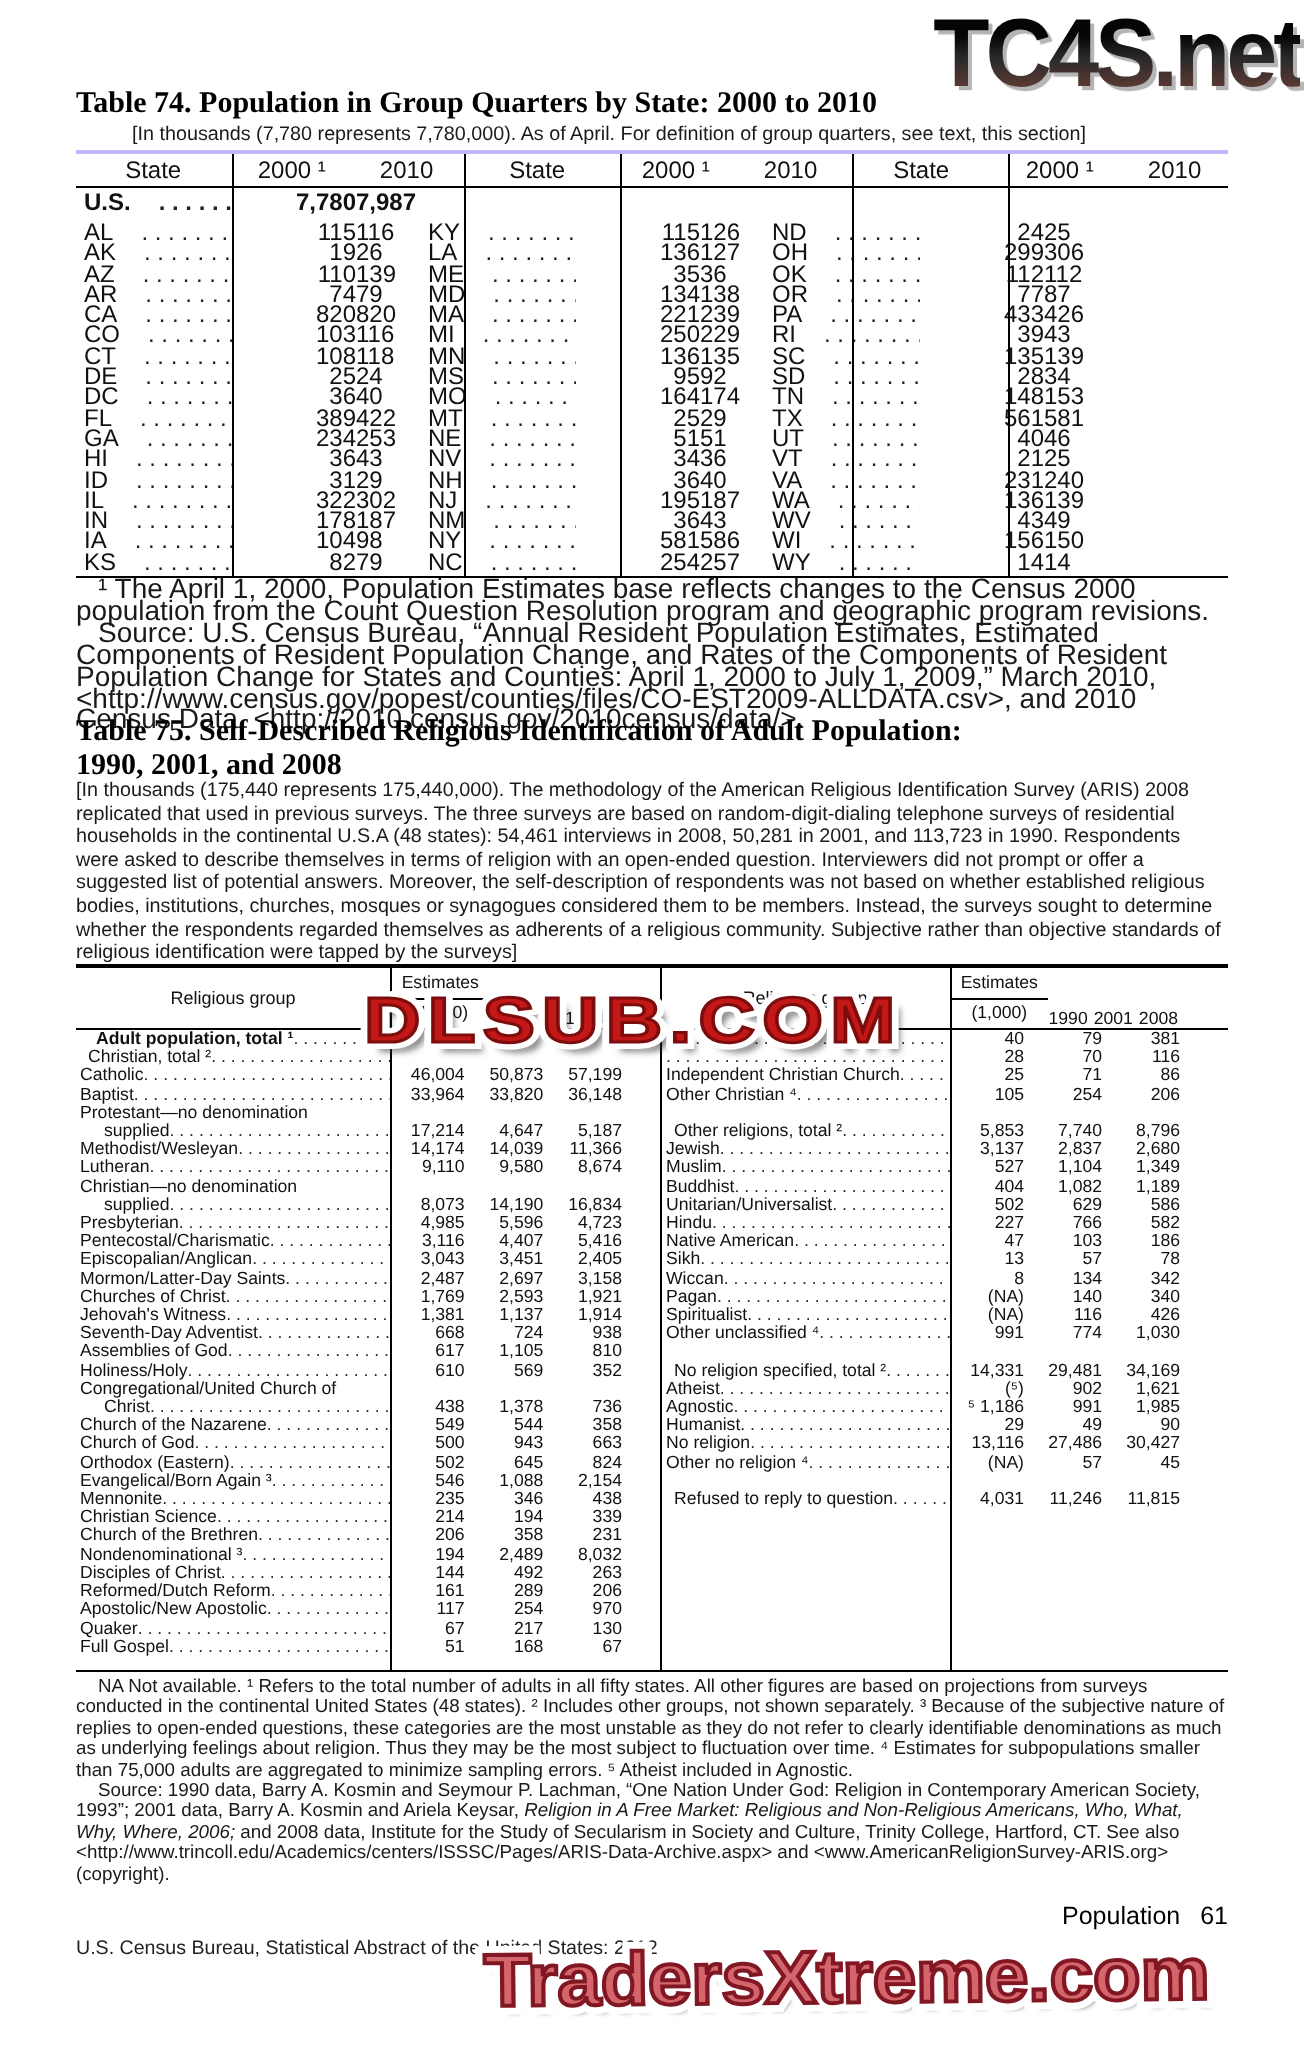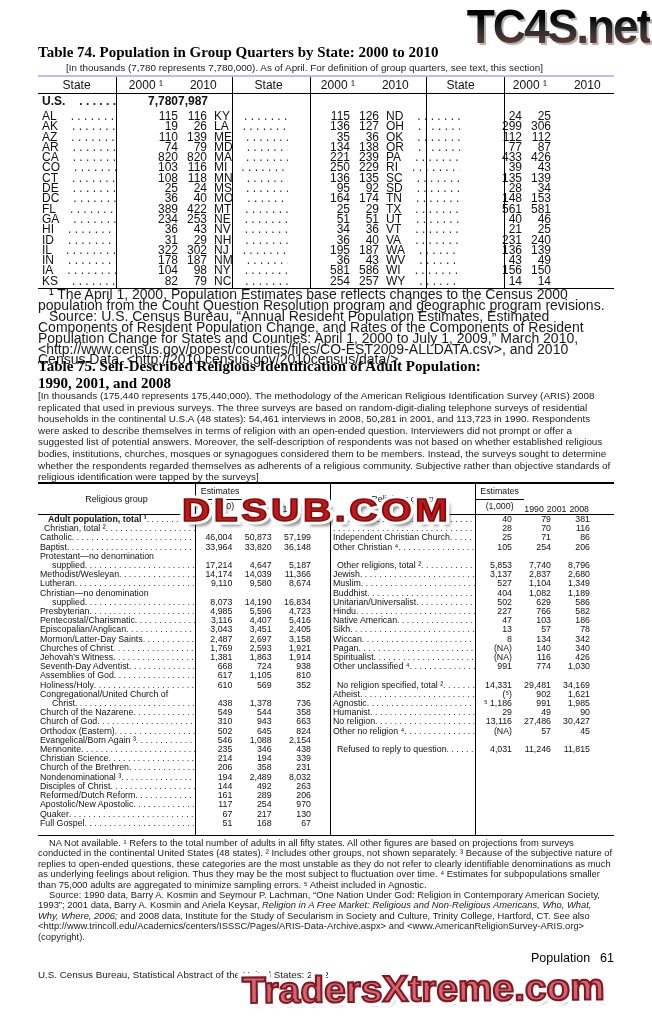--- a/index.html
+++ b/index.html
@@ -32,21 +32,21 @@
 
   
   #t74{top:75px;left:38px;width:576px;border-top:2px solid #c4b5fd;border-bottom:1.5px solid #000;
        font-size:12px;position:absolute;}
   #t74 .vline{position:absolute;top:0;bottom:0;width:1px;background:#000;}
   #t74-head{display:flex;height:16px;align-items:center;border-bottom:1px solid #000;}
   #t74-head .hc{text-align:center;}
   .r74{display:flex;line-height:10.3px;}
   .c-state{width:78px;display:flex;padding-left:4px;box-sizing:border-box;gap:14px;}
   .c-v1{width:62px;text-align:right;box-sizing:border-box;}
-  .c-v2{width:32px;text-align:right;padding-right:3px;box-sizing:border-box;}
+  .c-v2{width:32px;text-align:left;padding-right:3px;box-sizing:border-box;}
   .us-row{font-weight:bold;margin:2px 0 4px 0;line-height:11px;}
   .dots{flex:1;overflow:hidden;white-space:nowrap;color:#222;}
   .dots::after{content:" . . . . . . . . . . . . . . . . . . . . . . . . . . . . . . . . . . . . . . . .";}
 
   
   #t75{top:482px;left:38px;width:576px;border-top:2px solid #000;border-bottom:1.5px solid #000;
        font-size:8.8px;position:absolute;}
   #t75 .vline{position:absolute;top:0;bottom:0;width:1px;background:#000;}
   #t75-head{display:flex;height:30px;border-bottom:1px solid #000;}
   .h-grp{display:flex;align-items:center;justify-content:center;font-size:9px;}
@@ -787,21 +787,21 @@
             <div class="vc">340</div>
           </div>
         </div>
         <div class="r75">
           <div class="lgrp">
             <span class="lbl">Jehovah's Witness</span>
             <span class="dots"></span>
           </div>
           <div class="lest">
             <div class="vc">1,381</div>
-            <div class="vc">1,863</div>
+            <div class="vc">1,137</div>
             <div class="vc">1,914</div>
           </div>
           <div class="rgrp">
             <span class="lbl">Spiritualist</span>
             <span class="dots"></span>
           </div>
           <div class="rest">
             <div class="vc">(NA)</div>
             <div class="vc">116</div>
             <div class="vc">426</div>
@@ -924,21 +924,21 @@
             <div class="vc">49</div>
             <div class="vc">90</div>
           </div>
         </div>
         <div class="r75">
           <div class="lgrp">
             <span class="lbl">Church of God</span>
             <span class="dots"></span>
           </div>
           <div class="lest">
-            <div class="vc">310</div>
+            <div class="vc">500</div>
             <div class="vc">943</div>
             <div class="vc">663</div>
           </div>
           <div class="rgrp">
             <span class="lbl">No religion</span>
             <span class="dots"></span>
           </div>
           <div class="rest">
             <div class="vc">13,116</div>
             <div class="vc">27,486</div>

